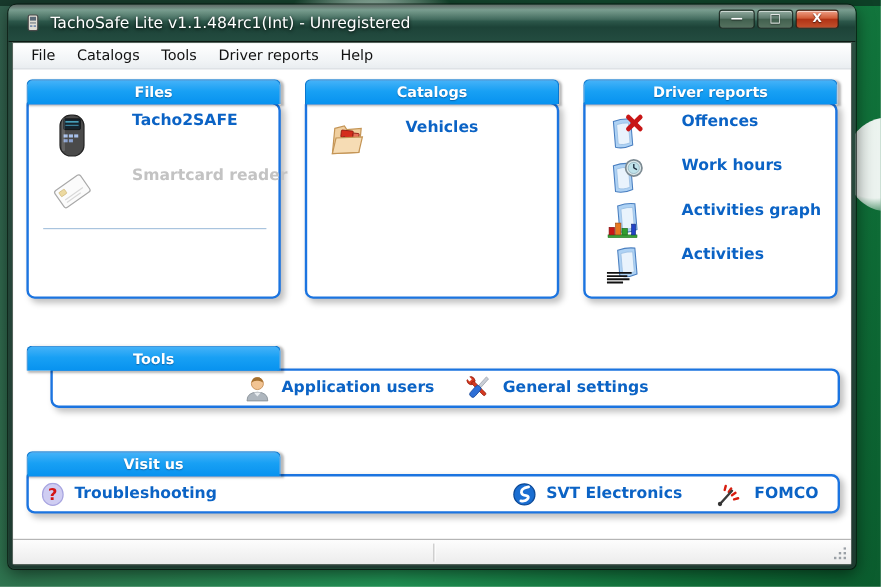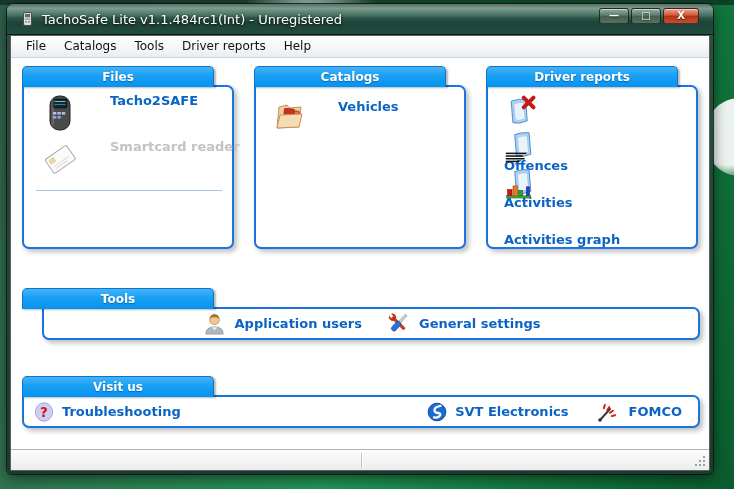--- a/index.html
+++ b/index.html
@@ -42,21 +42,21 @@
     background:#fff; border:1px solid #55645c; display:flex; flex-direction:column; border-radius:0 0 2px 2px; }
 
   
   .menubar { height:22px; background:linear-gradient(180deg,#ffffff,#f1f4f6 70%,#e9edf0);
     border-bottom:1px solid #cdd5da; display:flex; padding-left:6px; flex:0 0 auto; }
   .menu-item { font-size:12px; color:#111; padding:3px 9px; cursor:default; }
 
   
   .client { flex:1 1 auto; position:relative; background:#fff; overflow:hidden; }
 
-  .tab { position:relative; z-index:2; width:192px; height:21px; margin-bottom:-2px;
+  .tab { position:relative; z-index:2; width:212px; height:21px; margin-bottom:-2px;
     background:linear-gradient(180deg,#45b2f8 0%,#18a0f4 45%,#0792ef 100%);
     border:1px solid #0a77cf; border-bottom:none; border-radius:5px 5px 0 0;
     display:flex; align-items:center; justify-content:center;
     box-shadow:2px 1px 2px rgba(0,0,0,.28); }
   .tab-label { color:#fff; font-size:12px; font-weight:bold; text-shadow:0 1px 1px rgba(0,40,90,.45); }
   .panel-body { background:#fff; border:2px solid #1b74e0; border-radius:2px 7px 7px 7px;
     box-shadow:3px 3px 5px rgba(0,0,0,.25); position:relative; z-index:1; }
 
   .top-row { position:absolute; left:11px; top:8px; display:flex; gap:20px; }
   .panel { width:212px; }
@@ -65,21 +65,21 @@
   .item-row { display:flex; align-items:flex-start; gap:30px; padding-left:16px; cursor:pointer; }
   .item-label { font-size:13px; font-weight:bold; color:#0b63c5; white-space:nowrap; }
   .item-row.disabled { cursor:default; }
   .item-row.disabled .item-label { color:#c3c3c3; }
 
   .files-row { height:46px; }
   .files-row.last { height:50px; }
   .files-sep { height:1px; background:#a9c4de; margin:5px 10px 5px 12px; }
 
   .cat-row { height:42px; margin-top:6px; }
-  .rep-row { height:36px; margin-top:1px;flex-direction:column; }
+  .rep-row { height:36px; margin-top:1px; }
 
   .wide-sec { position:absolute; left:11px; width:678px; }
   .wide-sec .panel-body { height:33px; display:flex; align-items:center; }
   .tools-sec { top:230px; }
   .visit-sec { top:318px; }
   .tools-body { justify-content:center; gap:24px; }
   .hitem { display:flex; align-items:center; gap:8px; cursor:pointer; }
   .visit-body { padding:0 16px 0 10px; }
   .visit-right { margin-left:auto; display:flex; gap:26px; }
 
@@ -210,45 +210,58 @@
                     <line x1="22" y1="4" x2="33" y2="15"></line>
                     <line x1="33" y1="4" x2="22" y2="15"></line>
                   </g>
                 </svg>
               </span>
               <span class="item-label">Offences</span>
             </div>
             <div class="item-row rep-row">
               <span class="icon-box">
                 <svg width="34" height="34" viewBox="0 0 38 38">
-                  <path d="M12 4 Q21 1 28 2 L30 26 Q21 30 14 28 Z" fill="#aed2f4" stroke="#4a7fc0"></path>
-                  <path d="M15 7 Q21 5 26 5.5 L27.5 24 Q21 26.5 16.5 25 Z" fill="#e9f3fc" stroke="#9cc0e4" stroke-width="0.8"></path>
-                  <g stroke="#111" stroke-width="1.7">
-                    <line x1="2" y1="25" x2="25" y2="25"></line>
-                    <line x1="2" y1="28" x2="21" y2="28"></line>
-                    <line x1="2" y1="31" x2="23" y2="31"></line>
-                    <line x1="2" y1="34" x2="17" y2="34"></line>
-                  </g>
-                </svg>
-              </span>
-              <span class="item-label">Activities</span>
+                  <path d="M8 8 Q17 5 24 6 L26 30 Q17 34 10 32 Z" fill="#aed2f4" stroke="#4a7fc0"></path>
+                  <path d="M11 11 Q17 9 22 9.5 L23.5 28 Q17 30.5 12.5 29 Z" fill="#e9f3fc" stroke="#9cc0e4" stroke-width="0.8"></path>
+                  <circle cx="27" cy="10" r="7.6" fill="#dce8ea" stroke="#7c8a92" stroke-width="1.6"></circle>
+                  <circle cx="27" cy="10" r="5.2" fill="#bfe2ea" stroke="#98b8c2" stroke-width="0.8"></circle>
+                  <line x1="27" y1="10" x2="27" y2="6.4" stroke="#223344" stroke-width="1.3"></line>
+                  <line x1="27" y1="10" x2="30" y2="11.6" stroke="#223344" stroke-width="1.3"></line>
+                </svg>
+              </span>
+              <span class="item-label">Work hours</span>
             </div>
             <div class="item-row rep-row">
               <span class="icon-box">
                 <svg width="34" height="34" viewBox="0 0 38 38">
                   <path d="M12 4 Q21 1 28 2 L30 26 Q21 30 14 28 Z" fill="#aed2f4" stroke="#4a7fc0"></path>
                   <path d="M15 7 Q21 5 26 5.5 L27.5 24 Q21 26.5 16.5 25 Z" fill="#e9f3fc" stroke="#9cc0e4" stroke-width="0.8"></path>
                   <rect x="3" y="31" width="27" height="2.6" fill="#3aa13a" stroke="#1e701e" stroke-width="0.5"></rect>
                   <rect x="4" y="24" width="5" height="7" fill="#c81616" stroke="#801010" stroke-width="0.6"></rect>
                   <rect x="10" y="20" width="5" height="11" fill="#e87820" stroke="#9a4a10" stroke-width="0.6"></rect>
                   <rect x="16" y="25" width="5" height="6" fill="#2f9e2f" stroke="#1a6a1a" stroke-width="0.6"></rect>
                   <rect x="25" y="21" width="3.6" height="10" fill="#2244c8" stroke="#12287e" stroke-width="0.6"></rect>
                 </svg>
               </span>
               <span class="item-label">Activities graph</span>
+            </div>
+            <div class="item-row rep-row">
+              <span class="icon-box">
+                <svg width="34" height="34" viewBox="0 0 38 38">
+                  <path d="M12 4 Q21 1 28 2 L30 26 Q21 30 14 28 Z" fill="#aed2f4" stroke="#4a7fc0"></path>
+                  <path d="M15 7 Q21 5 26 5.5 L27.5 24 Q21 26.5 16.5 25 Z" fill="#e9f3fc" stroke="#9cc0e4" stroke-width="0.8"></path>
+                  <g stroke="#111" stroke-width="1.7">
+                    <line x1="2" y1="25" x2="25" y2="25"></line>
+                    <line x1="2" y1="28" x2="21" y2="28"></line>
+                    <line x1="2" y1="31" x2="23" y2="31"></line>
+                    <line x1="2" y1="34" x2="17" y2="34"></line>
+                  </g>
+                </svg>
+              </span>
+              <span class="item-label">Activities</span>
             </div>
           </div>
         </div>
       </div>
 
       <div class="wide-sec tools-sec">
         <div class="tab">
           <span class="tab-label">Tools</span>
         </div>
         <div class="panel-body tools-body" style="display:flex;margin-left:20px;">

